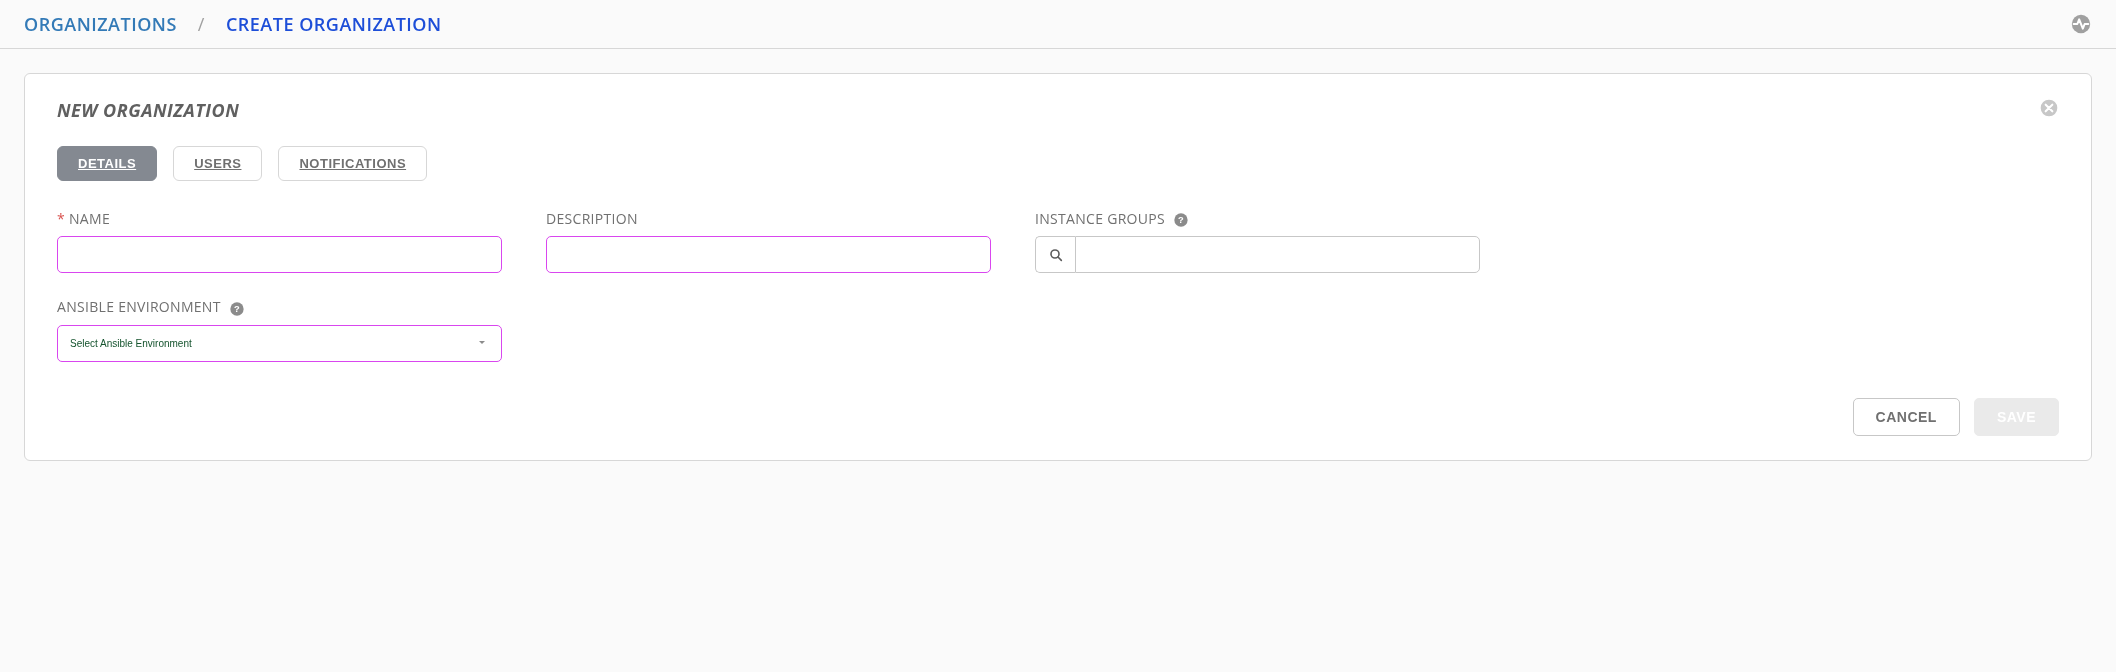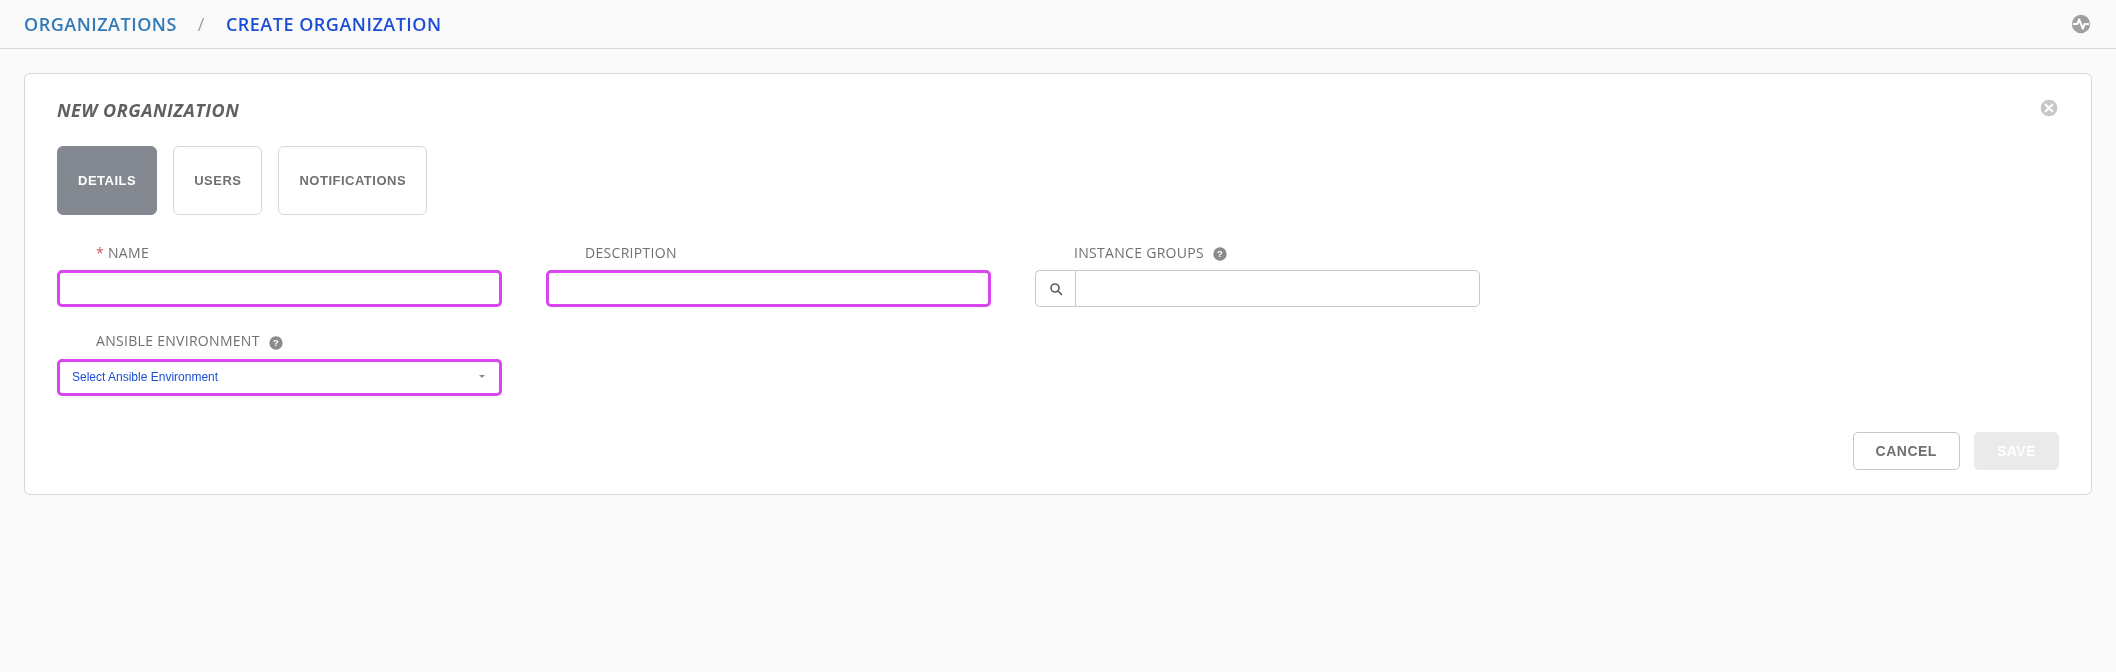--- a/index.html
+++ b/index.html
@@ -64,62 +64,62 @@
     }
     .tabs {
       display: flex;
       gap: 16px;
       margin-bottom: 28px;
     }
     .tab {
       background: #fff;
       border: 1px solid #d7d7d7;
       border-radius: 6px;
-      padding: 26px 20px;
+      padding: 9px 20px;
       font-size: 13px;
       font-weight: 600;
       letter-spacing: 0.5px;
       text-transform: uppercase;
       color: #707070;
       cursor: pointer;
+      text-decoration: underline;
     }
     .tab.active {
       background: #848991;
       border-color: #848991;
       color: #fff;
     }
     .form-row {
       display: flex;
       gap: 44px;
       margin-bottom: 24px;
       flex-wrap: wrap;
     }
     .form-col { flex: 1 1 0; min-width: 280px; }
     .form-label {
       display: block;
       font-size: 14px;
       text-transform: uppercase;
       color: #707070;
       margin-bottom: 8px;
       letter-spacing: 0.3px;
-      margin-left: 39px;
     }
     .form-label .req { color: #d9534f; margin-right: 4px; }
     .form-label .help {
       display: inline-flex; width: 16px; height: 16px; vertical-align: middle;
       color: #8b8b8b; margin-left: 4px;
     }
     .text-input, .select-input {
       width: 100%;
       height: 37px;
-      border: 3px solid #d946ef;
+      border: 1px solid #d946ef;
       border-radius: 5px;
       padding: 0 12px;
-      font-size: 12px;
-      color: #1d4ed8;
+      font-size: 10px;
+      color: #14532d;
       background: #fff;
     }
     .lookup-group {
       display: flex;
       width: 100%;
     }
     .lookup-btn {
       width: 40px;
       height: 37px;
       border: 1px solid #c7c7c7;

